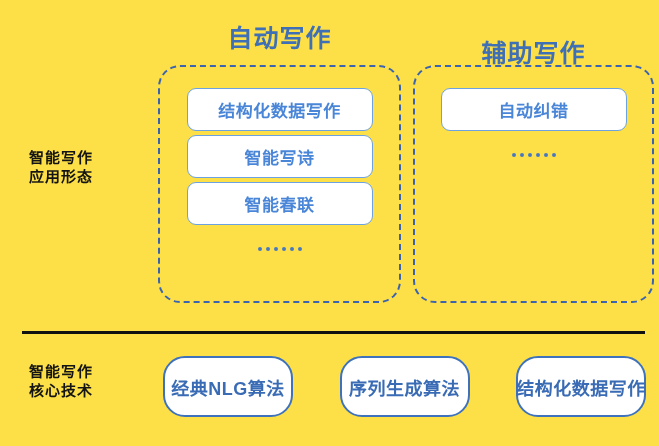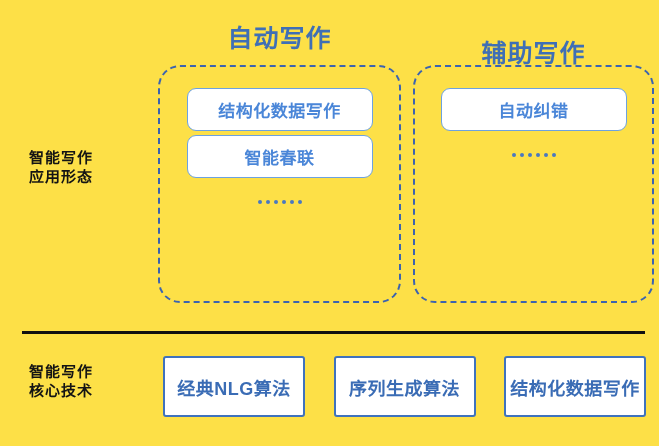--- a/index.html
+++ b/index.html
@@ -120,24 +120,24 @@
     left: 163px;
     top: 356px;
     width: 483px;
     height: 61px;
     display: flex;
     justify-content: space-between;
     align-items: center;
   }
   .tech-box {
     box-sizing: border-box;
-    width: 142px;
+    width: 130px;
     height: 61px;
     border: 2.2px solid #3f72bd;
-    border-radius: 3px;
+    border-radius: 22px;
     background: #ffffff;
     display: flex;
     align-items: center;
     justify-content: center;
     font-size: 18px;
     font-weight: bold;
     color: #3a6cb5;
     letter-spacing: 0.5px;
     white-space: nowrap;
   }
@@ -147,20 +147,21 @@
 
 <div id="diagram">
 
   <div class="group-title" id="group-title-0">自动写作</div>
 
   <div class="group-title" id="group-title-1">辅助写作</div>
 
   <div class="dashed-group" id="dashed-group-0">
     <div class="group-inner">
       <div class="app-box">结构化数据写作</div>
+      <div class="app-box">智能写诗</div>
       <div class="app-box">智能春联</div>
       <div class="ellipsis">
         <span></span>
         <span></span>
         <span></span>
         <span></span>
         <span></span>
         <span></span>
       </div>
     </div>

